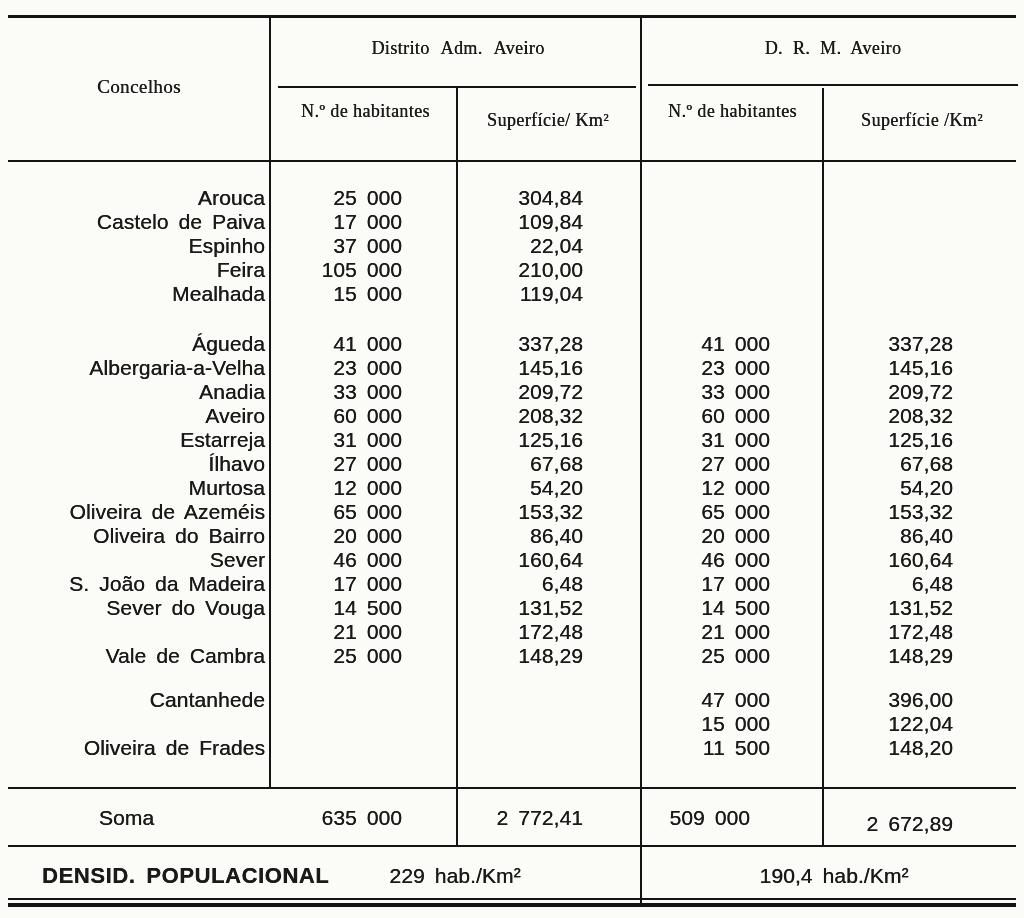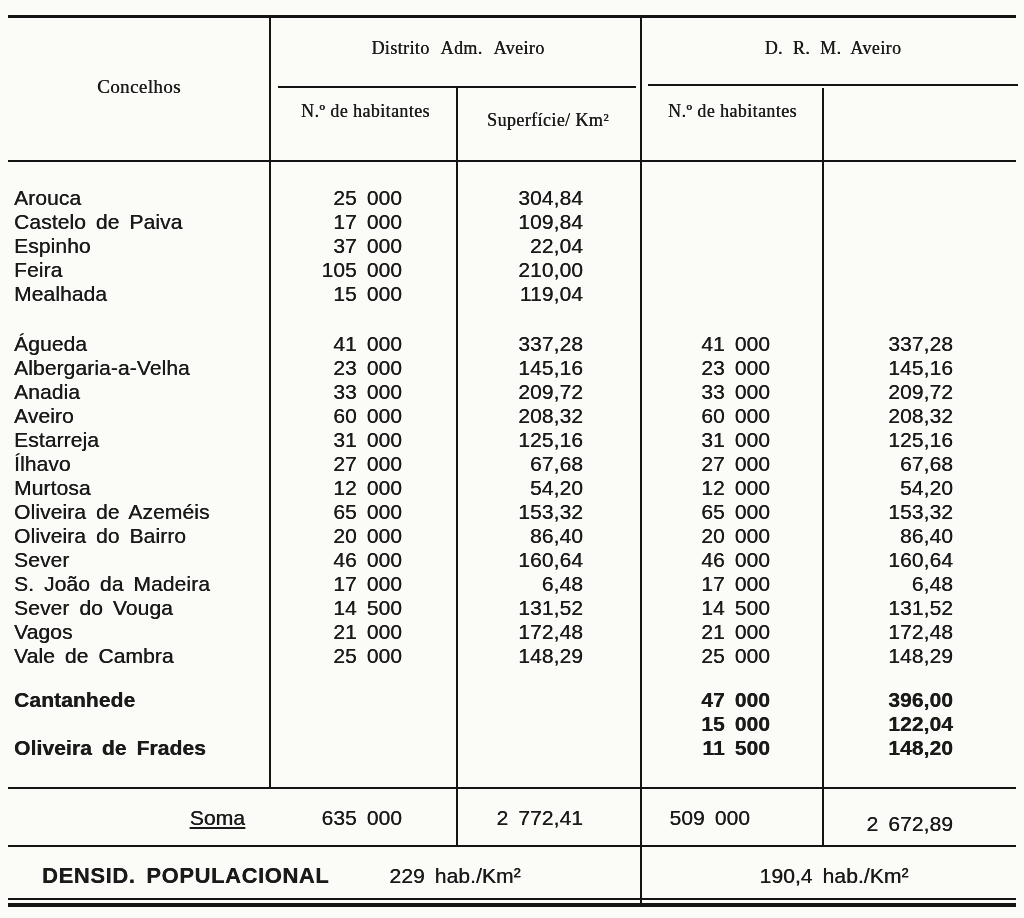--- a/index.html
+++ b/index.html
@@ -10,21 +10,21 @@
   .hdr{position:absolute;font-family:"Liberation Serif","DejaVu Serif",serif;
        font-size:18px;color:#1b1b1b;text-align:center;
        text-shadow:0.3px 0 0 currentColor;letter-spacing:0.4px;}
   
   .cell{position:absolute;font-size:21px;line-height:24px;color:#1a1a1a;
         text-shadow:0.35px 0 0 currentColor;letter-spacing:0.1px;word-spacing:4px;
         white-space:nowrap;}
   .num{text-align:right;}
   .group{position:absolute;left:0;width:1024px;}
   .row{position:relative;height:24px;}
-  .c-name{left:14px;width:235px;}
+  .c-name{left:30px;width:235px;text-align:right;}
   .c-dhab{left:280px;width:122px;text-align:right;}
   .c-dsup{left:455px;width:128px;text-align:right;}
   .c-rhab{left:645px;width:125px;text-align:right;}
   .c-rsup{left:825px;width:128px;text-align:right;}
   .foot-label{font-size:21px;}
   .bold{font-weight:bold;text-shadow:none;letter-spacing:0.6px;margin-left:32px;}
 </style>
 </head>
 <body>
 
@@ -43,20 +43,21 @@
   <div class="vline" style="left:456px;top:88px;width:2px;height:757px;"></div>
   <div class="vline" style="left:640px;top:17px;width:2px;height:886px;"></div>
   <div class="vline" style="left:822px;top:88px;width:2px;height:757px;"></div>
 
   <div class="hdr" style="left:278px;top:38px;width:360px;word-spacing:7px;">Distrito Adm. Aveiro</div>
   <div class="hdr" style="left:8px;top:76px;width:262px;font-size:19px;">Concelhos</div>
   <div class="hdr" style="left:648px;top:38px;width:370px;word-spacing:5px;text-align:center;">D. R. M. Aveiro</div>
   <div class="hdr" style="left:298px;top:98px;width:135px;line-height:26px;">N.º de habitantes</div>
   <div class="hdr" style="left:458px;top:110px;width:180px;">Superfície/ Km²</div>
   <div class="hdr" style="left:665px;top:98px;width:135px;line-height:26px;">N.º de habitantes</div>
+  <div class="hdr" style="left:828px;top:110px;width:188px;">Superfície /Km²</div>
 
   <div class="group" style="top:186px;">
       <div class="row">
         <div class="cell c-name">Arouca</div>
         <div class="cell c-dhab">25 000</div>
         <div class="cell c-dsup">304,84</div>
         <div class="cell c-rhab"></div>
         <div class="cell c-rsup"></div>
       </div>
       <div class="row">
@@ -167,35 +168,34 @@
         <div class="cell c-rsup">6,48</div>
       </div>
       <div class="row">
         <div class="cell c-name">Sever do Vouga</div>
         <div class="cell c-dhab">14 500</div>
         <div class="cell c-dsup">131,52</div>
         <div class="cell c-rhab">14 500</div>
         <div class="cell c-rsup">131,52</div>
       </div>
       <div class="row">
-        <div class="cell c-name">Vagos</div>
         <div class="cell c-dhab">21 000</div>
         <div class="cell c-dsup">172,48</div>
         <div class="cell c-rhab">21 000</div>
         <div class="cell c-rsup">172,48</div>
       </div>
       <div class="row">
         <div class="cell c-name">Vale de Cambra</div>
         <div class="cell c-dhab">25 000</div>
         <div class="cell c-dsup">148,29</div>
         <div class="cell c-rhab">25 000</div>
         <div class="cell c-rsup">148,29</div>
       </div>
     </div>
-  <div class="group" style="top:688px;font-weight:bold;">
+  <div class="group" style="top:688px;">
       <div class="row">
         <div class="cell c-name">Cantanhede</div>
         <div class="cell c-dhab"></div>
         <div class="cell c-dsup"></div>
         <div class="cell c-rhab">47 000</div>
         <div class="cell c-rsup">396,00</div>
       </div>
       <div class="row">
         <div class="cell c-dhab"></div>
         <div class="cell c-dsup"></div>
@@ -204,21 +204,21 @@
       </div>
       <div class="row">
         <div class="cell c-name">Oliveira de Frades</div>
         <div class="cell c-dhab"></div>
         <div class="cell c-dsup"></div>
         <div class="cell c-rhab">11 500</div>
         <div class="cell c-rsup">148,20</div>
       </div>
     </div>
 
-  <div class="cell foot-label" style="left:8px;top:806px;width:237px;text-align:right;text-decoration:underline;">Soma</div>
+  <div class="cell foot-label" style="left:8px;top:806px;width:237px;text-align:center;">Soma</div>
   <div class="cell num" style="left:280px;top:806px;width:122px;">635 000</div>
   <div class="cell num" style="left:455px;top:806px;width:128px;">2 772,41</div>
   <div class="cell num" style="left:645px;top:806px;width:105px;">509 000</div>
   <div class="cell num" style="left:825px;top:812px;width:128px;">2 672,89</div>
 
   <div class="cell bold" style="left:10px;top:864px;width:300px;font-size:22px;text-shadow:0.3px 0 0 currentColor;">DENSID. POPULACIONAL</div>
   <div class="cell" style="left:270px;top:864px;width:370px;text-align:center;">229 hab./Km²</div>
   <div class="cell" style="left:650px;top:864px;width:368px;text-align:center;">190,4 hab./Km²</div>
 
 </div>

